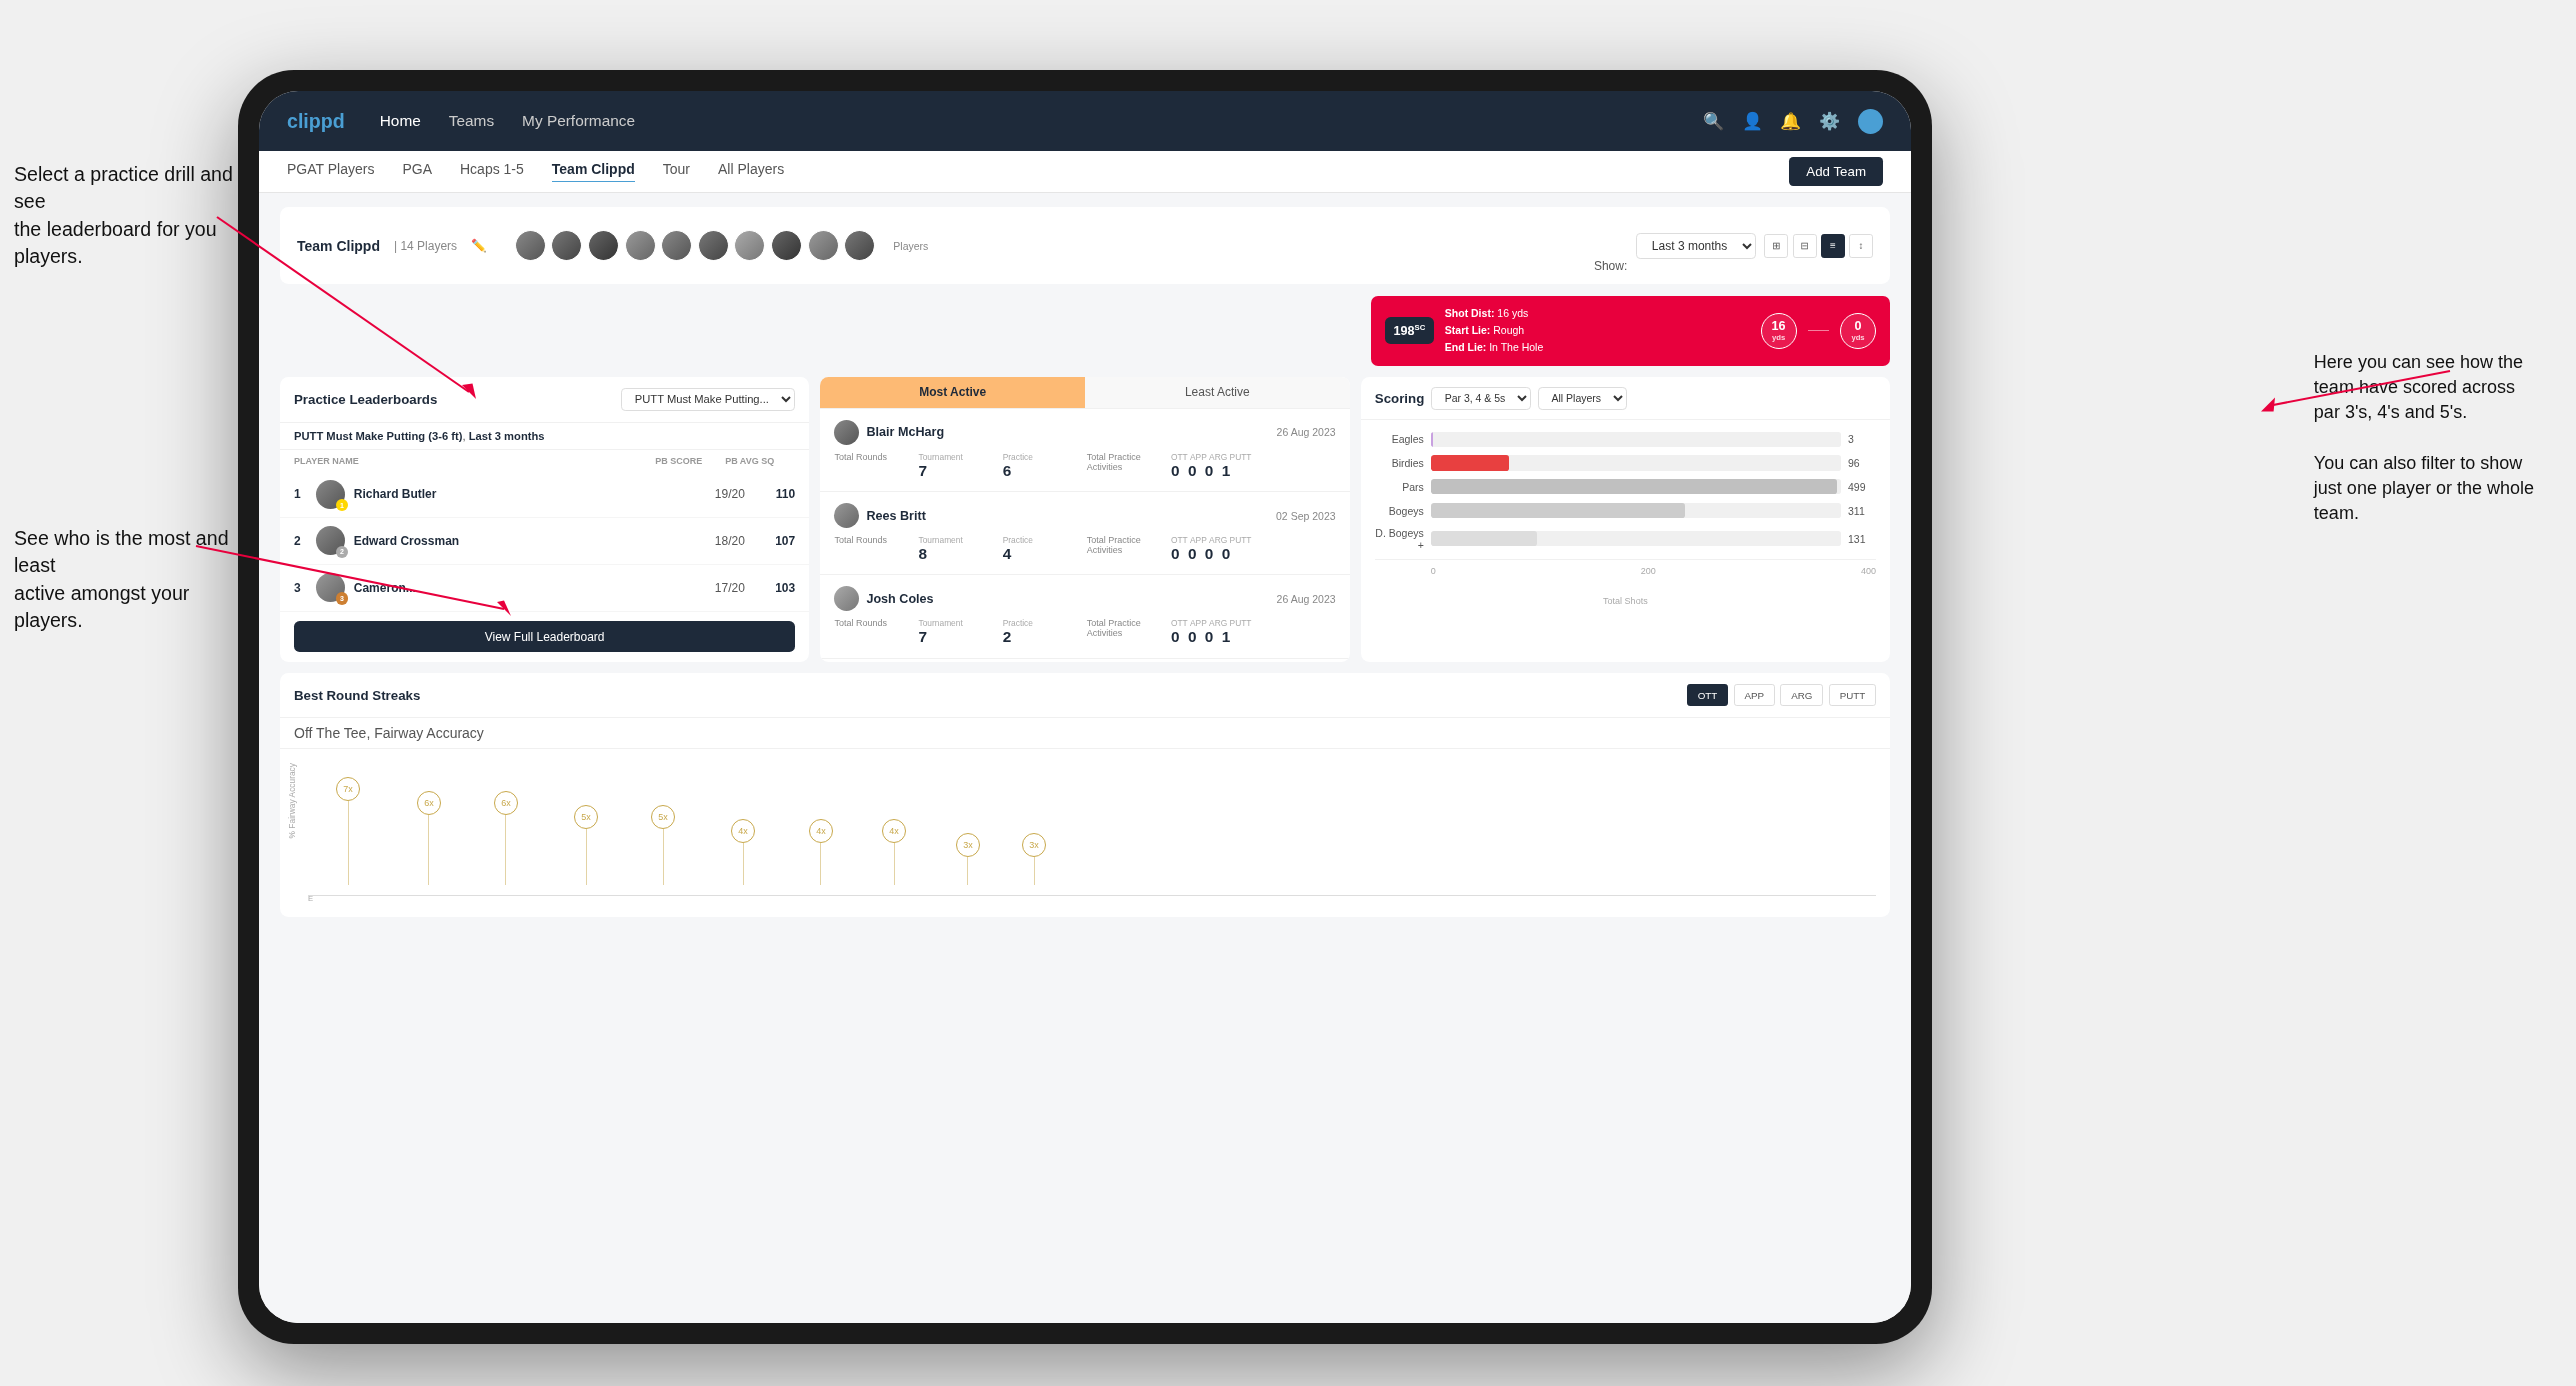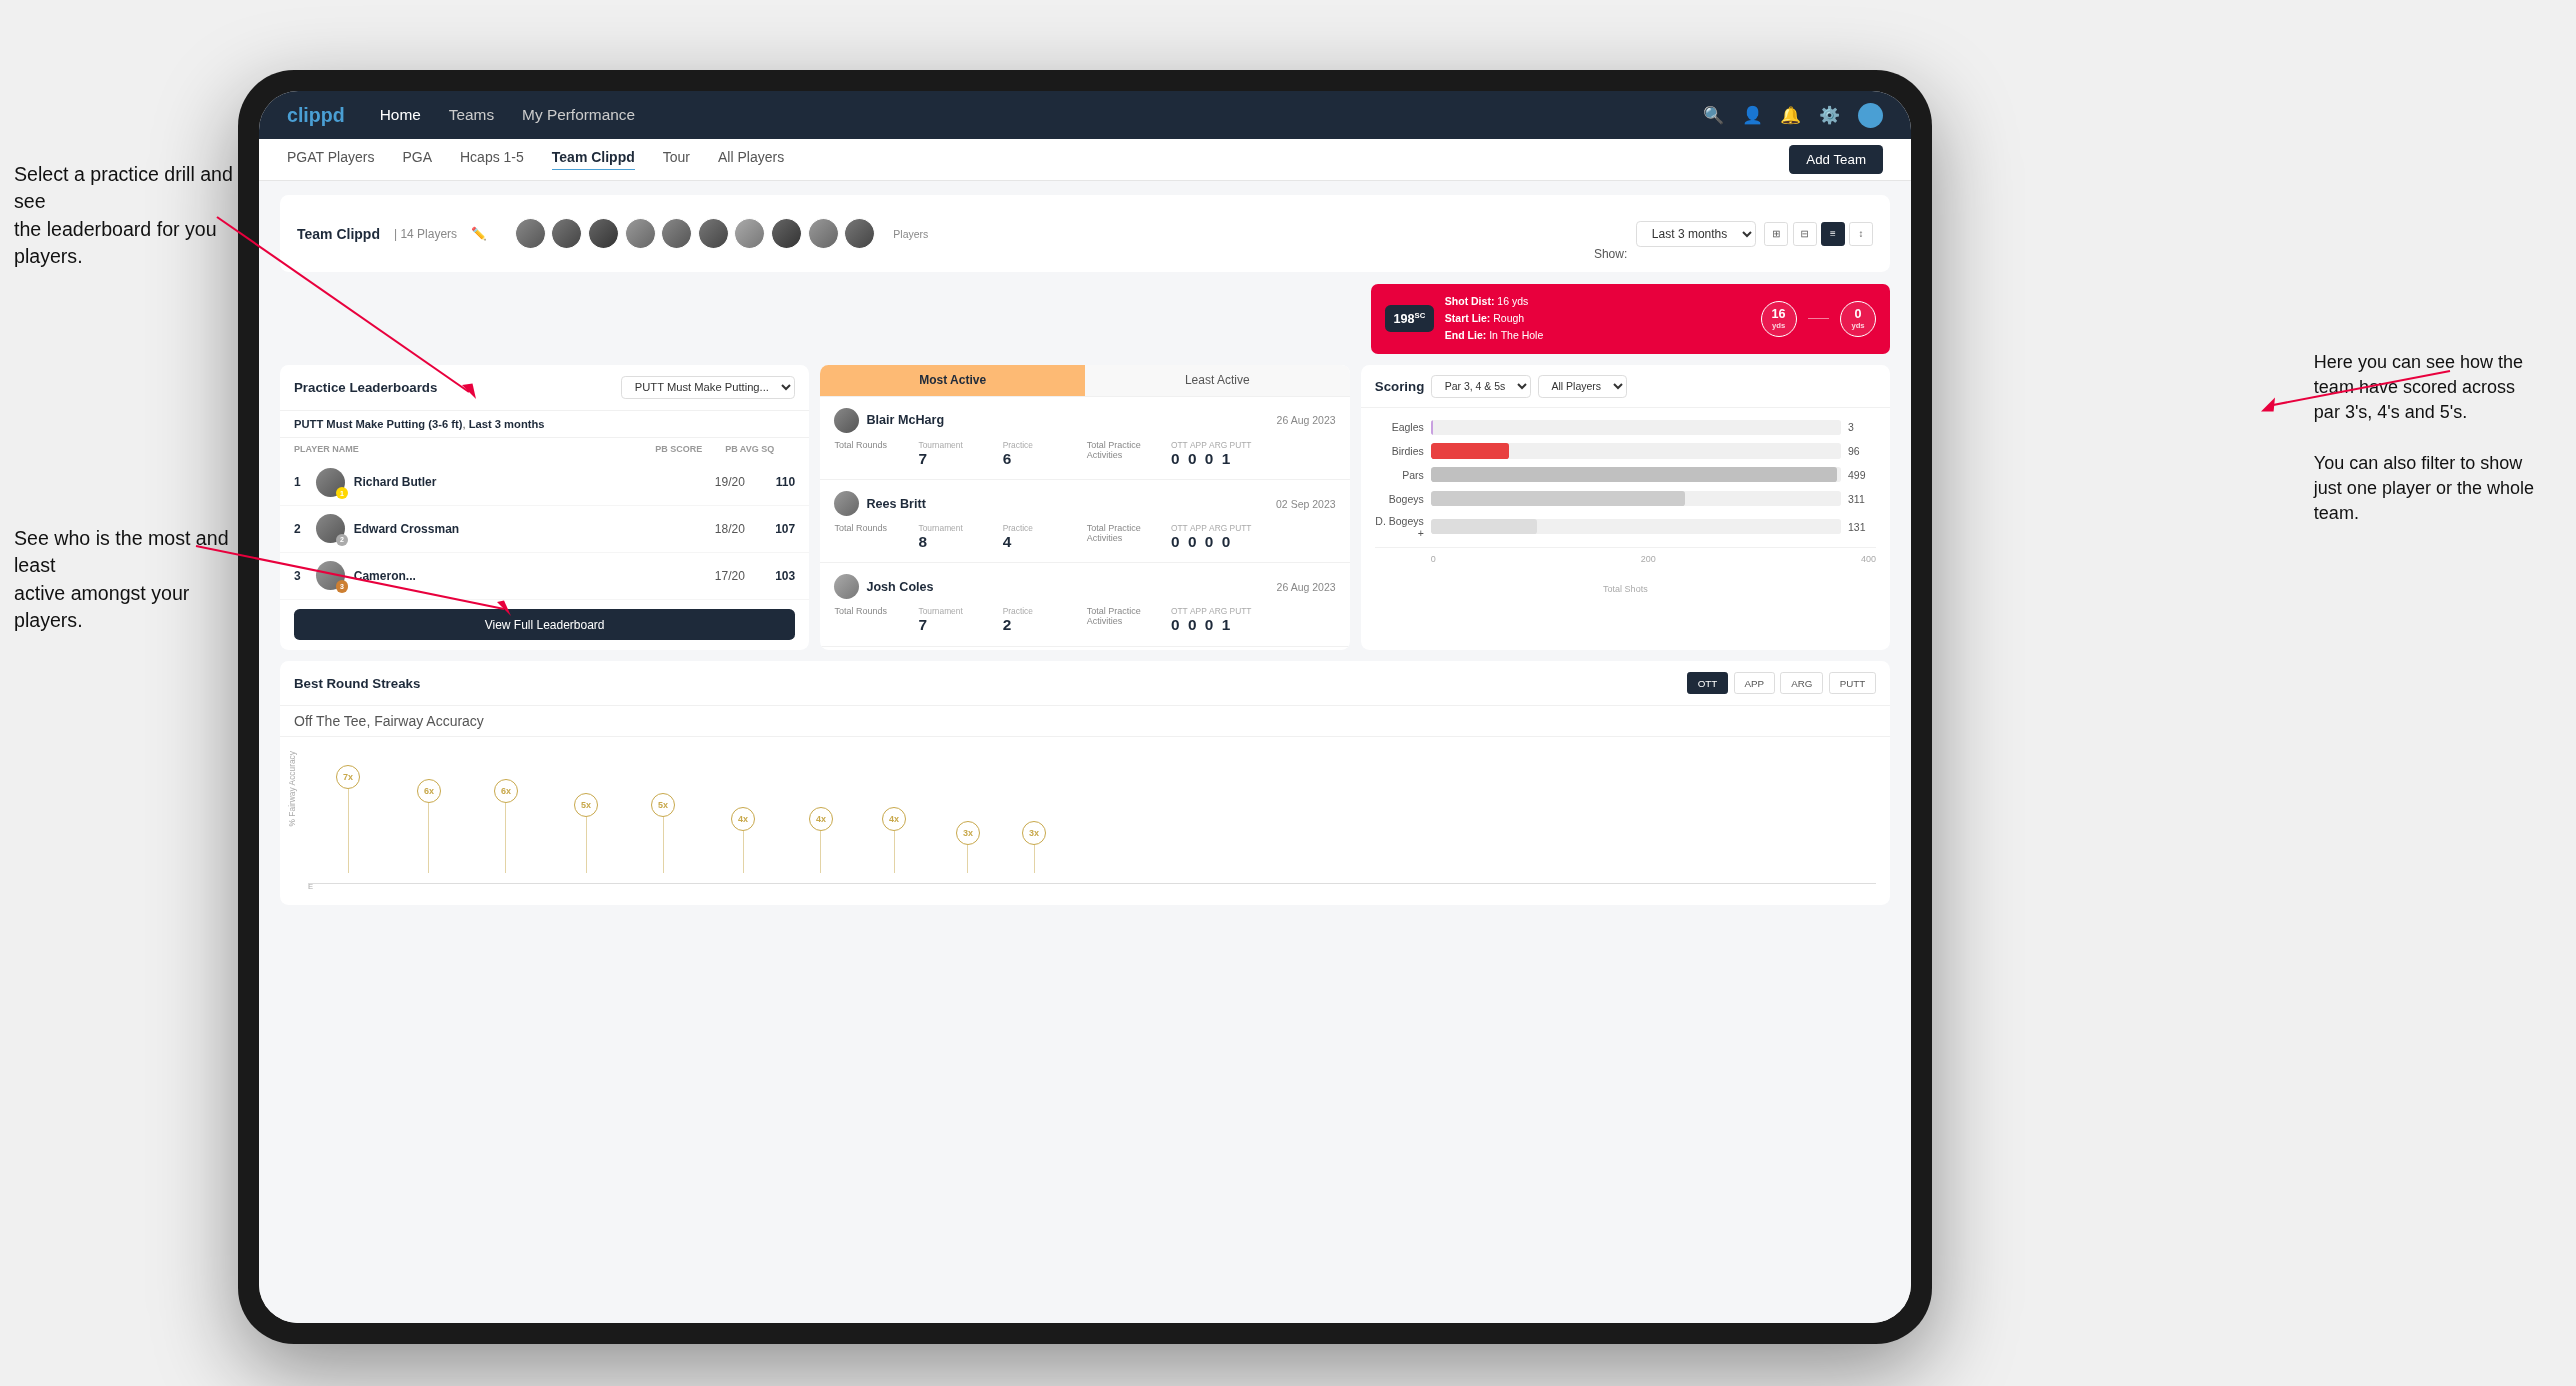--- a/index.html
+++ b/index.html
@@ -40,21 +40,21 @@
       background: #fff;
       border-radius: 39px;
       overflow: hidden;
       display: flex;
       flex-direction: column;
     }
 
     
     .nav-bar {
       background: #1e2a3a;
-      height: 48px;
+      height: 60px;
       display: flex;
       align-items: center;
       padding: 0 28px;
       flex-shrink: 0;
     }
     .nav-logo {
       color: #4a9fd4;
       font-size: 19.6px;
       font-weight: 700;
       margin-right: 35px;
@@ -480,21 +480,21 @@
       position: absolute;
       width: 24px;
       height: 24px;
       border-radius: 50%;
       border: 1.4px solid #c8a84b;
       background: #fff;
       display: flex;
       align-items: center;
       justify-content: center;
       font-size: 9px;
-      font-weight: 700;
+      font-weight: 400;
       color: #c8a84b;
     }
     .streak-line {
       position: absolute;
       width: 0.7px;
       background: #c8a84b;
       opacity: 0.5;
     }
   </style>
 </head>

